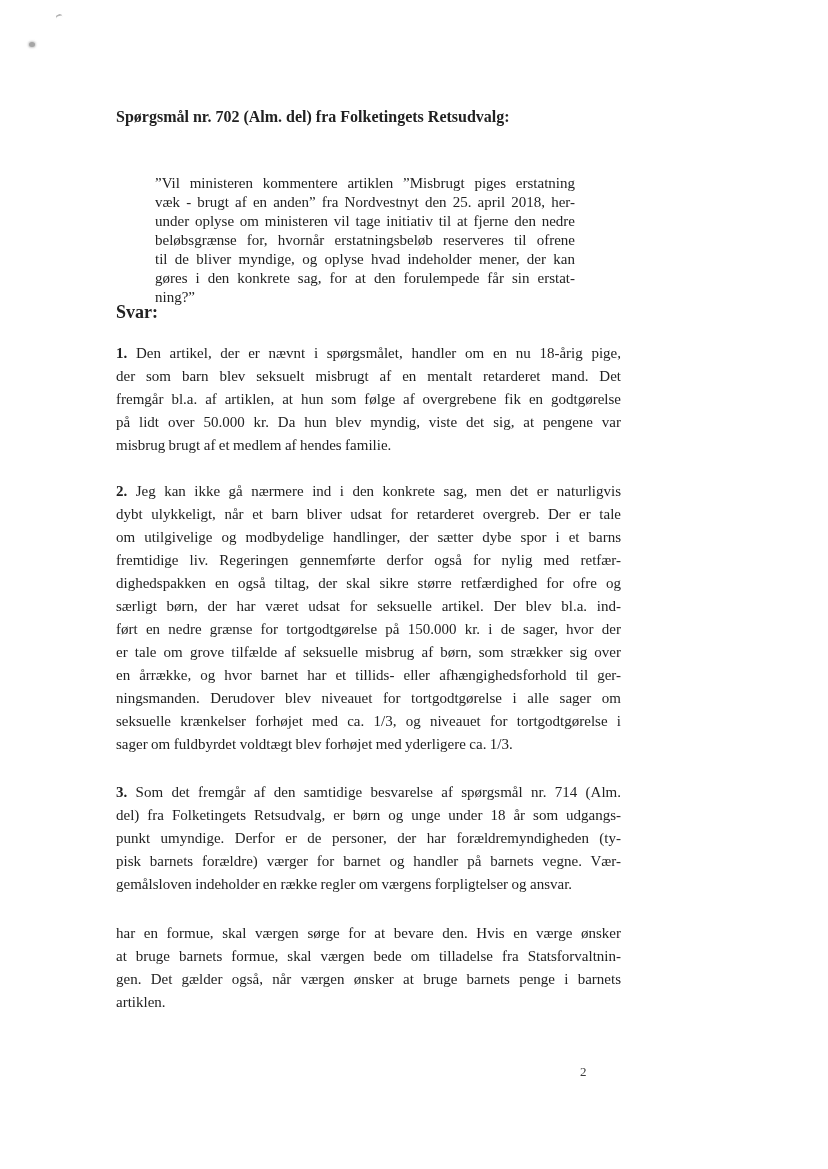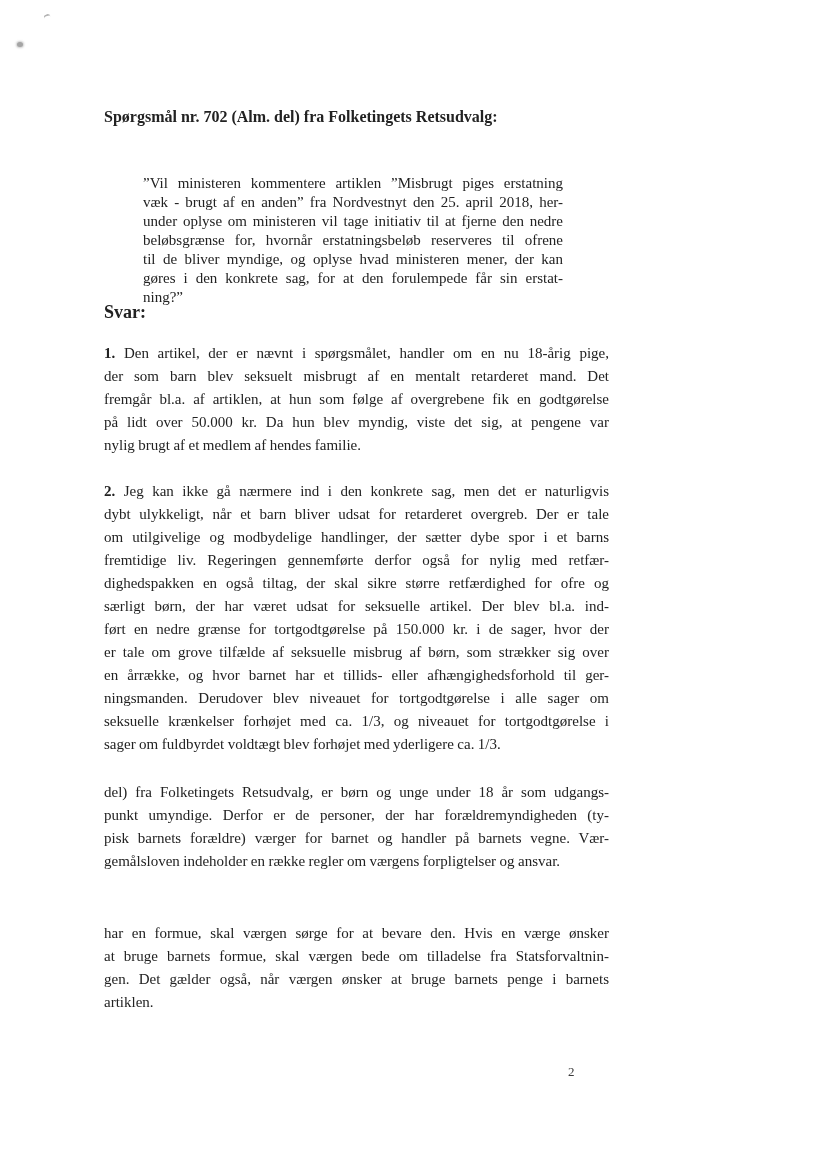--- a/index.html
+++ b/index.html
@@ -8,20 +8,21 @@
     background: #ffffff;
   }
   .page {
     position: relative;
     width: 690px;
     height: 1169px;
     background: var(--paper, #ffffff);
     overflow: hidden;
     font-family: "Liberation Serif", "DejaVu Serif", serif;
     color: var(--ink, #222222);
+    margin-left: 12px;
   }
   
   .speck1 {
     position: absolute;
     left: 44px; top: 14px;
     width: 7px; height: 5px;
     border-top: 2px solid #9a9a9a;
     border-radius: 50% 50% 0 0;
     transform: rotate(-18deg);
     opacity: .75;
@@ -93,51 +94,52 @@
   <div class="speck1"></div>
   <div class="speck2"></div>
 
   <h1 class="title">Spørgsmål nr. 702 (Alm. del) fra Folketingets Retsudvalg:</h1>
 
   <div class="quote">
       <div class="ln">”Vil ministeren kommentere artiklen ”Misbrugt piges erstatning</div>
       <div class="ln">væk - brugt af en anden” fra Nordvestnyt den 25. april 2018, her-</div>
       <div class="ln">under oplyse om ministeren vil tage initiativ til at fjerne den nedre</div>
       <div class="ln">beløbsgrænse for, hvornår erstatningsbeløb reserveres til ofrene</div>
-      <div class="ln">til de bliver myndige, og oplyse hvad ministeren mener, der kan</div>
+      <div class="ln">til de bliver myndige, og oplyse hvad indeholder mener, der kan</div>
       <div class="ln">gøres i den konkrete sag, for at den forulempede får sin erstat-</div>
       <div class="ln last">ning?”</div>
     </div>
 
   <div class="svar">Svar:</div>
 
   <div class="para p1">
       <div class="ln"><b>1.</b> Den artikel, der er nævnt i spørgsmålet, handler om en nu 18-årig pige,</div>
       <div class="ln">der som barn blev seksuelt misbrugt af en mentalt retarderet mand. Det</div>
       <div class="ln">fremgår bl.a. af artiklen, at hun som følge af overgrebene fik en godtgørelse</div>
       <div class="ln">på lidt over 50.000 kr. Da hun blev myndig, viste det sig, at pengene var</div>
-      <div class="ln last">nylig brugt af et medlem af hendes familie.</div>
+      <div class="ln last">misbrug brugt af et medlem af hendes familie.</div>
     </div>
 
   <div class="para p2">
       <div class="ln"><b>2.</b> Jeg kan ikke gå nærmere ind i den konkrete sag, men det er naturligvis</div>
       <div class="ln">dybt ulykkeligt, når et barn bliver udsat for retarderet overgreb. Der er tale</div>
       <div class="ln">om utilgivelige og modbydelige handlinger, der sætter dybe spor i et barns</div>
       <div class="ln">fremtidige liv. Regeringen gennemførte derfor også for nylig med retfær-</div>
       <div class="ln">dighedspakken en også tiltag, der skal sikre større retfærdighed for ofre og</div>
       <div class="ln">særligt børn, der har været udsat for seksuelle artikel. Der blev bl.a. ind-</div>
       <div class="ln">ført en nedre grænse for tortgodtgørelse på 150.000 kr. i de sager, hvor der</div>
       <div class="ln">er tale om grove tilfælde af seksuelle misbrug af børn, som strækker sig over</div>
       <div class="ln">en årrække, og hvor barnet har et tillids- eller afhængighedsforhold til ger-</div>
       <div class="ln">ningsmanden. Derudover blev niveauet for tortgodtgørelse i alle sager om</div>
       <div class="ln">seksuelle krænkelser forhøjet med ca. 1/3, og niveauet for tortgodtgørelse i</div>
       <div class="ln last">sager om fuldbyrdet voldtægt blev forhøjet med yderligere ca. 1/3.</div>
     </div>
 
   <div class="para p3">
+      <div class="ln"><b>3.</b> Som det fremgår af den samtidige besvarelse af spørgsmål nr. 714 (Alm.</div>
       <div class="ln">del) fra Folketingets Retsudvalg, er børn og unge under 18 år som udgangs-</div>
       <div class="ln">punkt umyndige. Derfor er de personer, der har forældremyndigheden (ty-</div>
       <div class="ln">pisk barnets forældre) værger for barnet og handler på barnets vegne. Vær-</div>
       <div class="ln last">gemålsloven indeholder en række regler om værgens forpligtelser og ansvar.</div>
     </div>
 
   <div class="para p4">
       <div class="ln">har en formue, skal værgen sørge for at bevare den. Hvis en værge ønsker</div>
       <div class="ln">at bruge barnets formue, skal værgen bede om tilladelse fra Statsforvaltnin-</div>
       <div class="ln">gen. Det gælder også, når værgen ønsker at bruge barnets penge i barnets</div>

